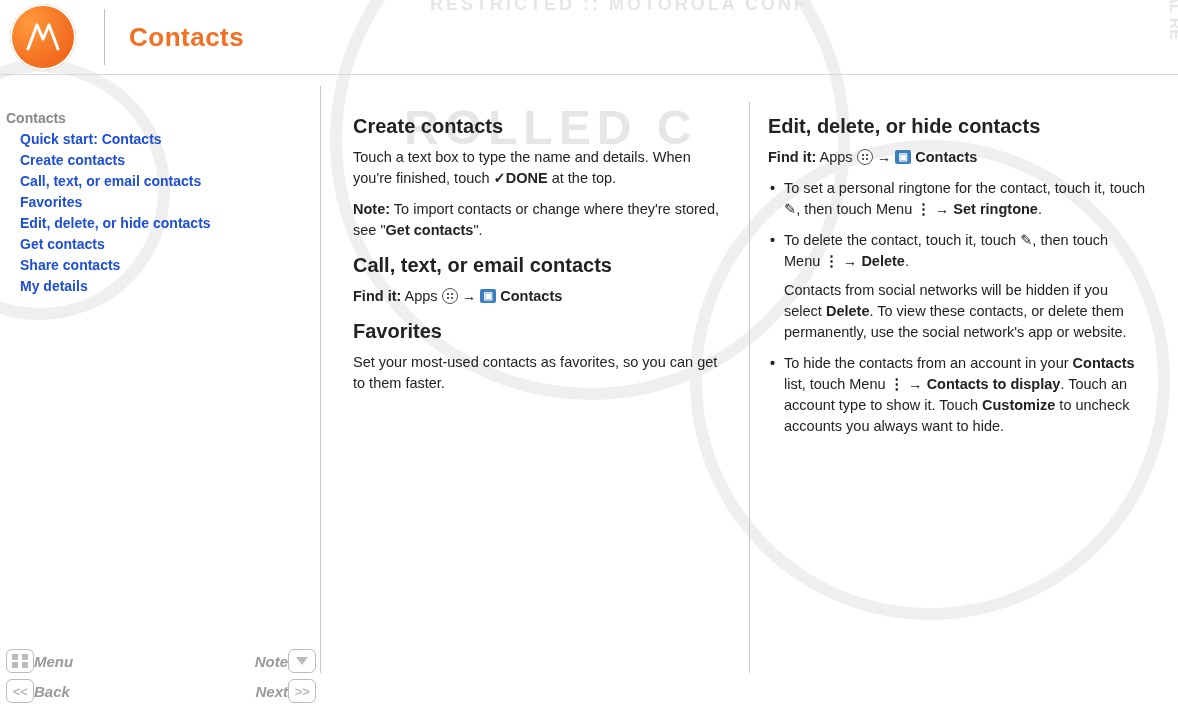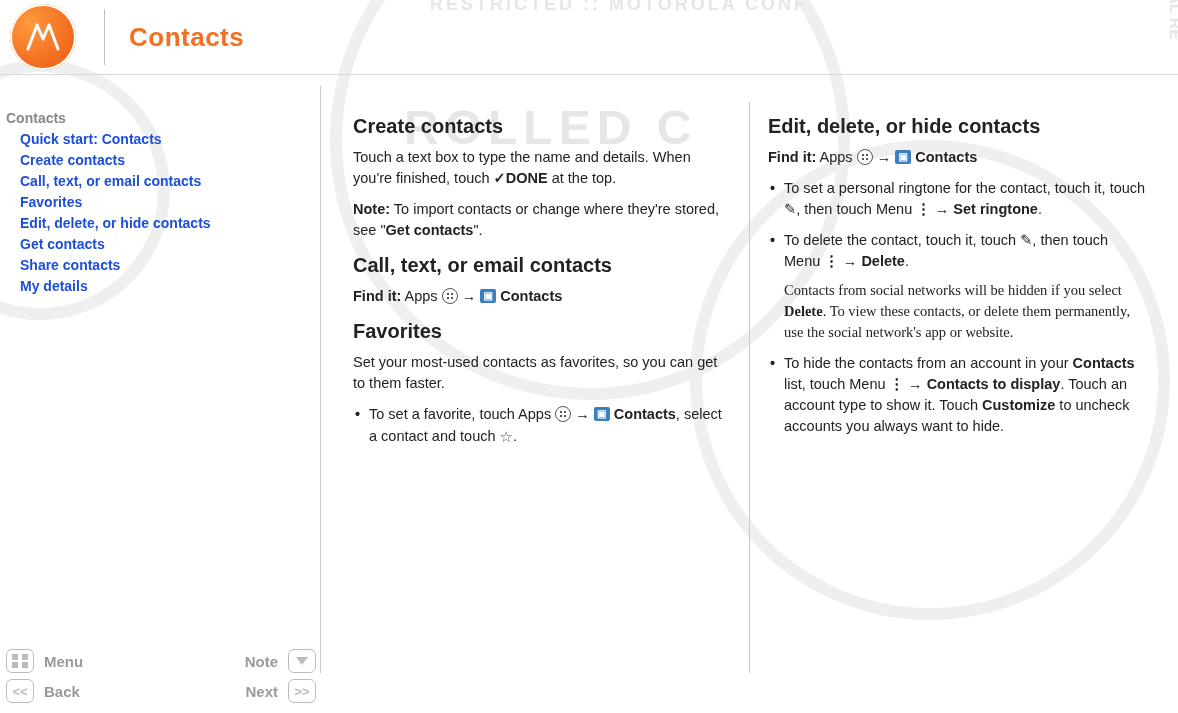--- a/index.html
+++ b/index.html
@@ -52,21 +52,21 @@
   .add-circ::after{content:"+"; position:absolute; left:4px; top:-1px; font-size:11px; color:#3b7fbf; font-weight:bold;}
   .arrow { font-weight:bold; }
   .check { display:inline-block; font-weight:bold; }
   .pencil { display:inline-block; transform:rotate(0deg); }
   .menu-dots { display:inline-block; line-height:0.4; letter-spacing:0; font-weight:bold;}
   .img-chip { display:inline-block; width:16px; height:14px; background:#d9d9d9; border:1px solid #bbb; position:relative; top:2px;}
   .img-chip::after{content:""; position:absolute; bottom:1px; left:2px; width:0;height:0;border-left:4px solid transparent;border-right:4px solid transparent;border-bottom:5px solid #aaa;}
   .star { display:inline-block; font-size:15px; color:#555; position:relative; top:1px;}
   .footer-nav { position:absolute; left:6px; bottom:10px; width:310px;}
   .fn-row { display:flex; align-items:center; justify-content:space-between; margin-top:6px;}
-  .fn-btn { display:flex; align-items:center; gap:10px; color:#9a9a9a; font-weight:bold; font-size:15px;}
+  .fn-btn { display:flex; align-items:center; color:#9a9a9a; font-weight:bold; font-size:15px;font-style:italic;}
   .fn-icon { width:28px; height:24px; border:1.5px solid #bbb; border-radius:6px; display:flex; align-items:center; justify-content:center; color:#bbb; font-size:13px; font-weight:bold; background:#fff;}
   .fn-icon.grid::before{ content:""; width:16px; height:14px;
      background:
        linear-gradient(#bbb,#bbb) left top/6px 6px no-repeat,
        linear-gradient(#bbb,#bbb) right top/6px 6px no-repeat,
        linear-gradient(#bbb,#bbb) left bottom/6px 6px no-repeat,
        linear-gradient(#bbb,#bbb) right bottom/6px 6px no-repeat;}
   .fn-icon.down::before{content:""; width:0;height:0;border-left:6px solid transparent;border-right:6px solid transparent;border-top:8px solid #bbb;}
   .hr-top { position:absolute; left:0; right:0; top:74px; height:1px; background:#d8d8d8;}
 </style>
@@ -150,27 +150,20 @@
         <span> </span><span>Apps</span>
         <span class="inline-icon apps-icon"></span>
         <span class="arrow"> → </span>
         <span class="inline-icon contacts-chip">▣</span>
         <span class="bold"> </span><span class="bold">Contacts</span>
       </p>
 
       <h2>Favorites</h2>
       <p>Set your most-used contacts as favorites, so you can get to them faster.</p>
       <ul class="bul">
-        <li>
-          <span>To set a favorite, touch Apps </span>
-          <span class="inline-icon apps-icon"></span>
-          <span class="arrow"> → </span>
-          <span class="inline-icon contacts-chip">▣</span>
-          <span class="bold"> </span><span class="bold">Contacts</span><span>, select a contact and touch </span><span class="star">☆</span><span>.</span>
-        </li>
       </ul>
     </div>
 
     <div class="col-sep"></div>
 
     <div class="col">
       <h2>Edit, delete, or hide contacts</h2>
       <p>
         <span class="bold">Find it:</span>
         <span> </span><span>Apps</span>
@@ -178,21 +171,21 @@
         <span class="arrow"> → </span>
         <span class="inline-icon contacts-chip">▣</span>
         <span class="bold"> </span><span class="bold">Contacts</span>
       </p>
       <ul class="bul">
         <li>
           <span>To set a personal ringtone for the contact, touch it, touch </span><span class="pencil">✎</span><span>, then touch Menu </span><span class="menu-dots">⋮</span><span> → </span><span class="bold">Set ringtone</span><span>.</span>
         </li>
         <li>
           <span>To delete the contact, touch it, touch </span><span class="pencil">✎</span><span>, then touch Menu </span><span class="menu-dots">⋮</span><span> → </span><span class="bold">Delete</span><span>.</span>
-          <p style="margin-top:8px;font-family:Liberation Serif, serif;">
+          <p style="margin-top:8px;">
             <span>Contacts from social networks will be hidden if you select </span><span class="bold">Delete</span><span>. To view these contacts, or delete them permanently, use the social network's app or website.</span>
           </p>
         </li>
         <li>
           <span>To hide the contacts from an account in your </span><span class="bold">Contacts</span><span> list, touch Menu </span><span class="menu-dots">⋮</span><span> → </span><span class="bold">Contacts to display</span><span>. Touch an account type to show it. Touch </span><span class="bold">Customize</span><span> to uncheck accounts you always want to hide.</span>
         </li>
       </ul>
     </div>
   </div>
 </div>

